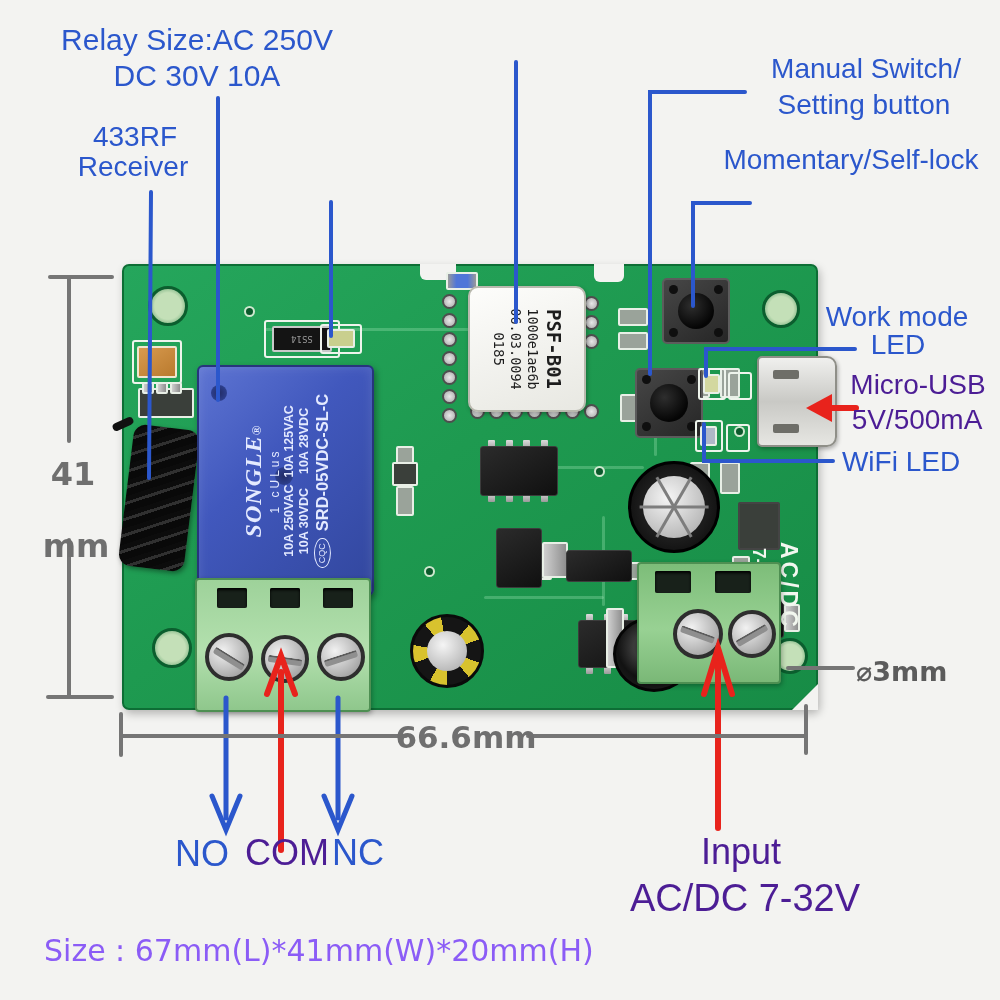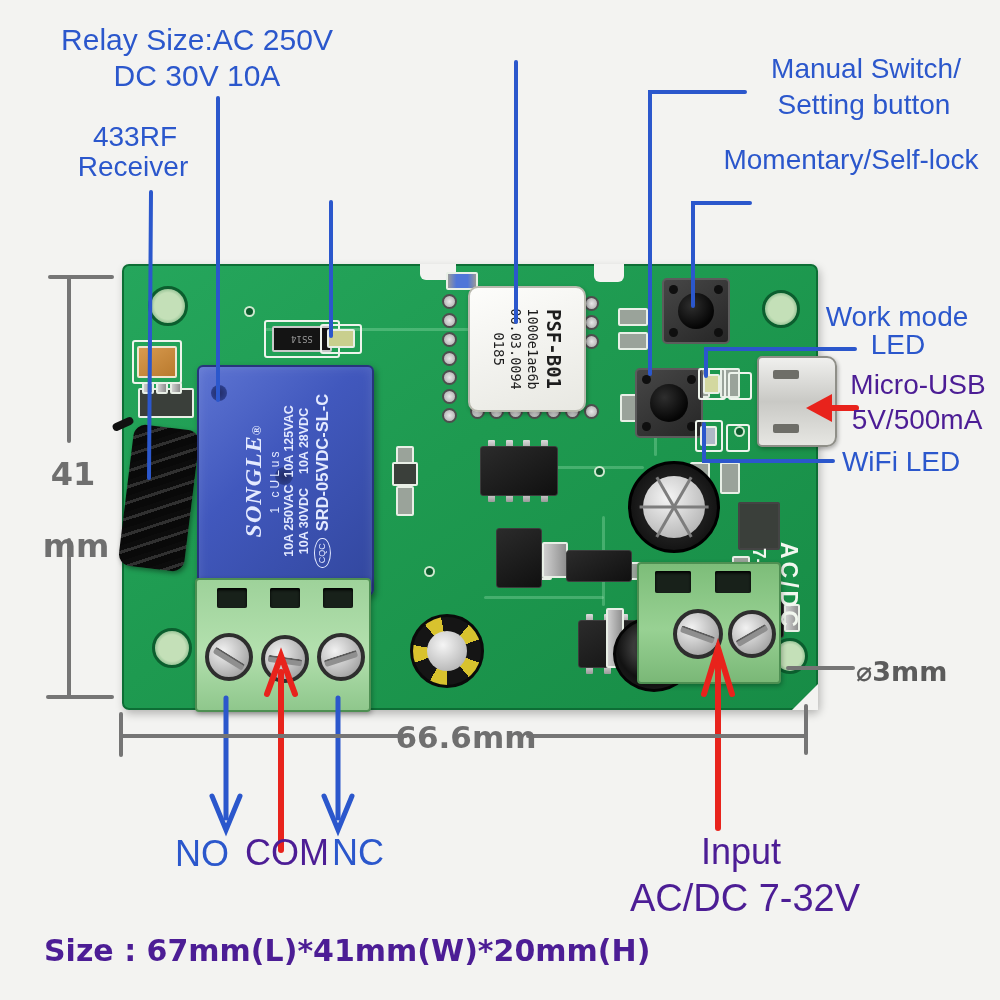--- a/index.html
+++ b/index.html
@@ -86,21 +86,21 @@
          border:4px solid #2e2e2e;}
   .screw .slot{position:absolute;left:8%;top:44%;width:84%;height:5px;background:#8f8f8f;border-top:2px solid #5c5c5c;border-radius:2px;}
 
   .silk{position:absolute;color:#f2f7ef;font-weight:bold;font-family:"Liberation Sans",sans-serif;}
 
   
   .lbl{position:absolute;white-space:nowrap;line-height:1.0;z-index:6;}
   .blue{color:#2b57cc;}
   .red{color:#4c1d95;}
   .gray{color:#6f6f6f;font-weight:bold;font-family:"DejaVu Sans",sans-serif;}
-  .green{color:#4c1d95;font-weight:bold;font-family:"DejaVu Sans",sans-serif;}
+  .green{color:#8b5cf6;font-weight:normal;font-family:"DejaVu Sans",sans-serif;}
   .ctr{transform:translateX(-50%);}
   .f30{font-size:30px;} .f28{font-size:28px;} .f36{font-size:36px;} .f38{font-size:38px;}
   .f32{font-size:32px;} .f27{font-size:27px;} .f31{font-size:31px;}
   svg.annot{position:absolute;left:0;top:0;z-index:5;pointer-events:none;}
 </style>
 </head>
 <body>
 
 <div class="stage">
 

